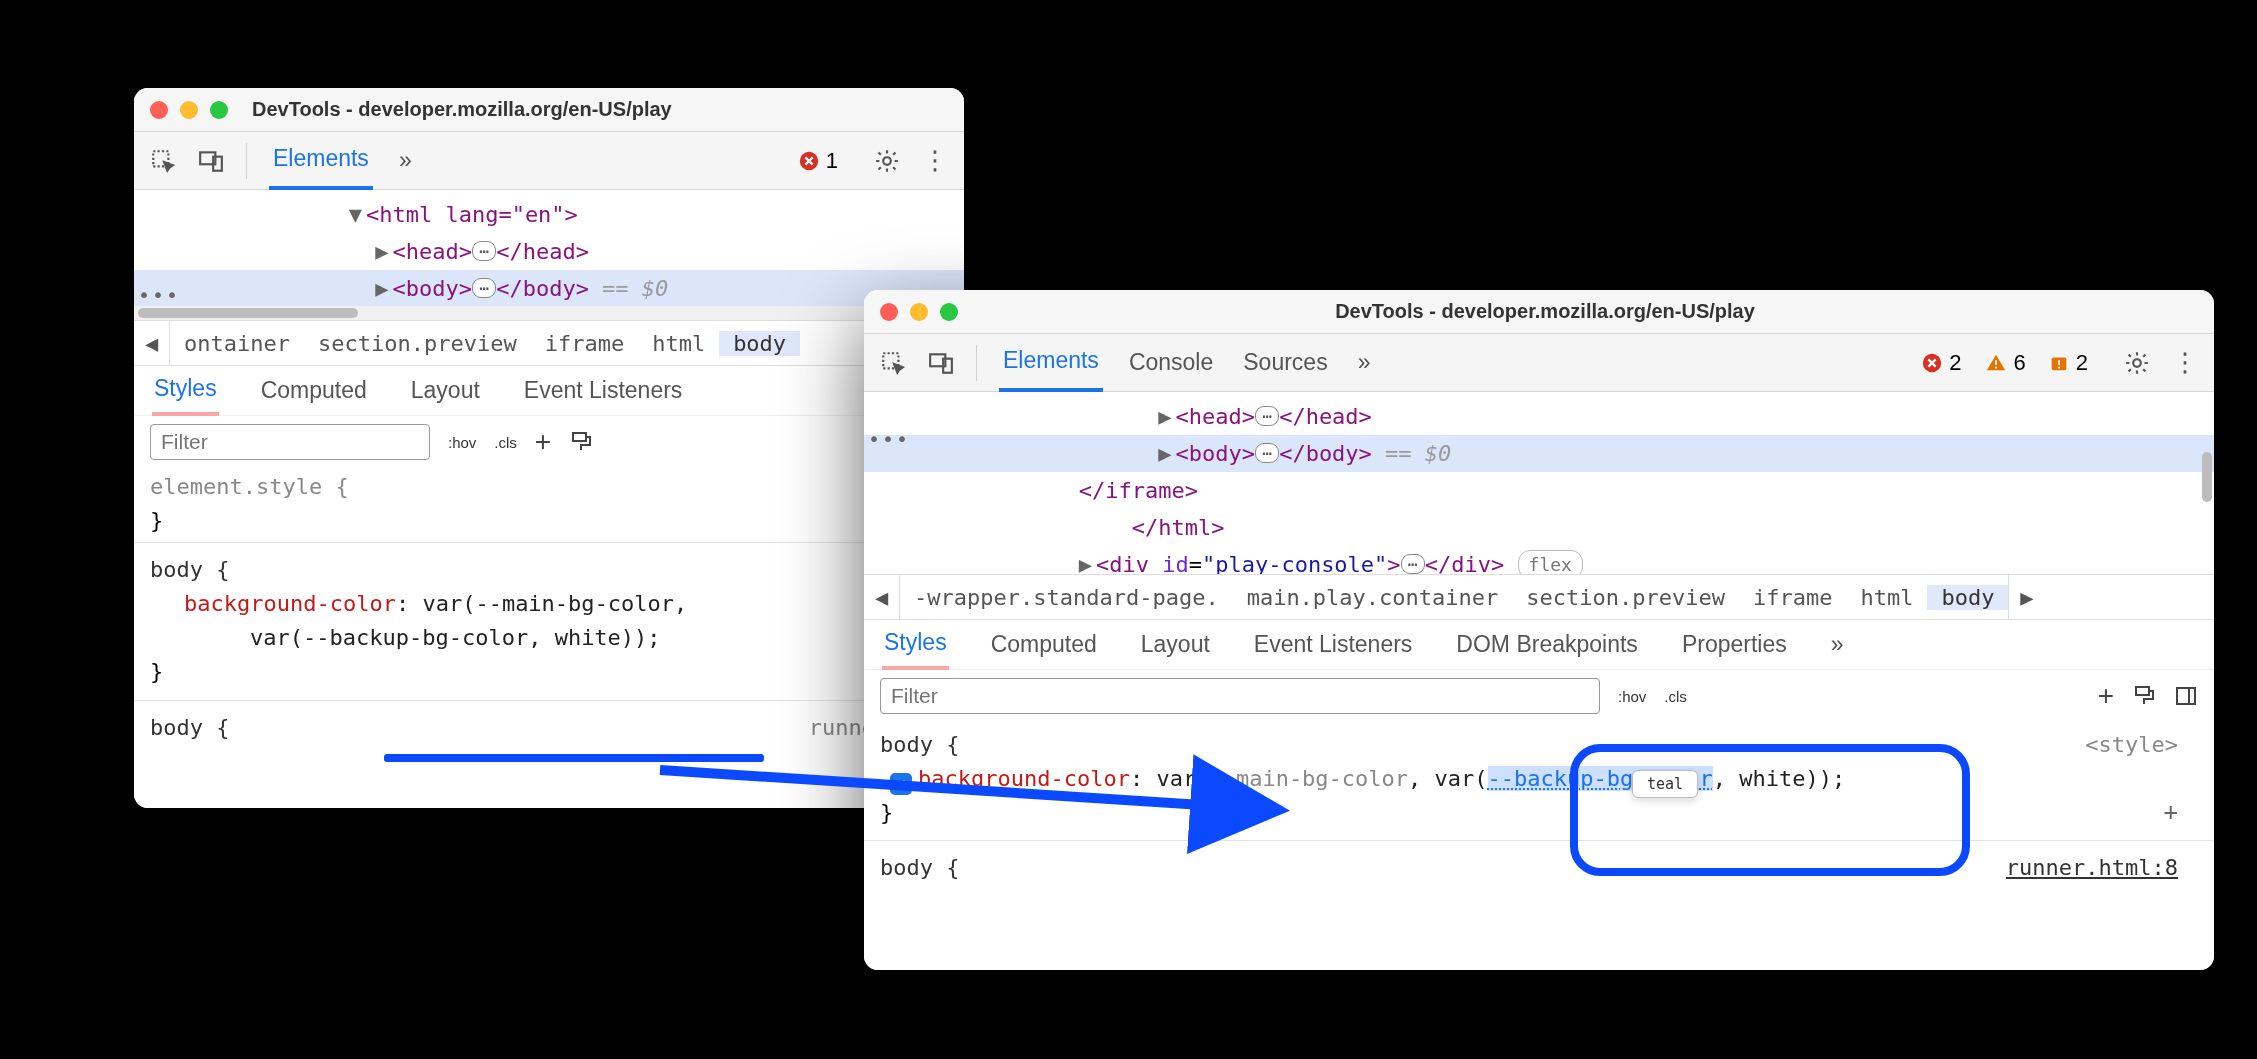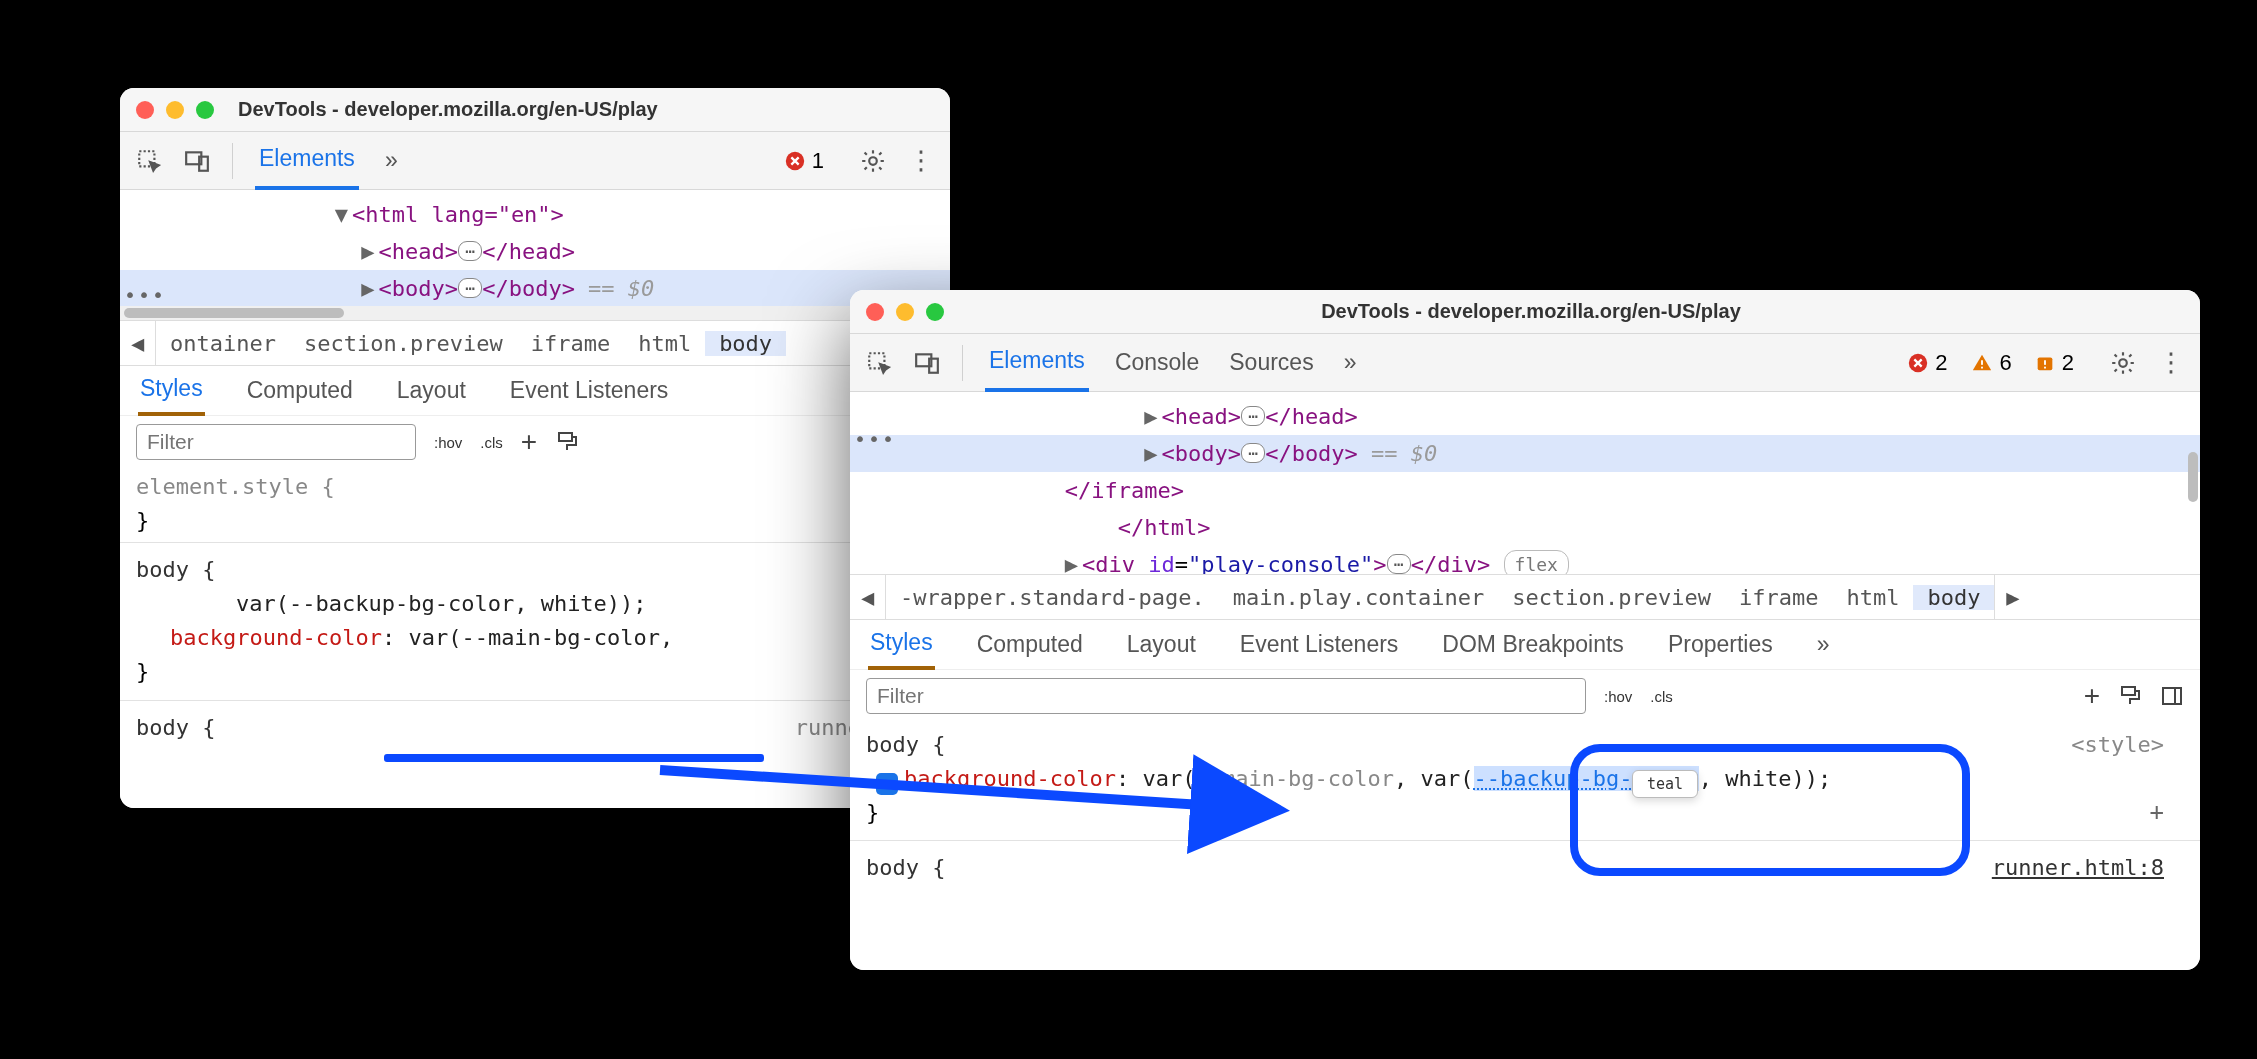--- a/index.html
+++ b/index.html
@@ -12,20 +12,21 @@
     overflow: hidden;
   }
   .window {
     position: absolute;
     background: #fff;
     border-radius: 14px;
     box-shadow: 0 30px 80px rgba(0,0,0,0.6);
     overflow: hidden;
     display: flex;
     flex-direction: column;
+    margin-left: 14px;
   }
   .win1 { left: 120px; top: 88px; width: 830px; height: 720px; }
   .win2 { left: 850px; top: 290px; width: 1350px; height: 680px; }
 
   .titlebar {
     height: 44px;
     background: #f6f6f6;
     border-bottom: 1px solid #d8d8d8;
     display: flex;
     align-items: center;
@@ -149,21 +150,21 @@
     border-bottom: 1px solid #eee;
     background: #fff;
   }
   .subtabs .st {
     color: #555;
     padding: 10px 2px;
     cursor: pointer;
   }
   .subtabs .st.active {
     color: #1a73e8;
-    border-bottom: 4px solid #a16207;
+    border-bottom: 4px solid #fca5a5;
     font-weight: 500;
   }
 
   .styles-toolbar {
     display: flex;
     align-items: center;
     height: 52px;
     padding: 0 16px;
     gap: 18px;
     background: #fff;
@@ -332,25 +333,25 @@
     </span>
   </div>
 
   <div class="styles-body">
     <div style="color:#888;margin-top:-4px">element.style {</div>
     <div>}</div>
     <div class="hr"></div>
     <div class="rule">
       <span class="src-link">&lt;st</span>
       <div class="selector">body {</div>
+      <div style="padding-left:34px">
+        <span class="prop">background-color</span><span class="val">: var(--main-bg-color,</span>
+      </div>
       <div style="padding-left:100px">
         <span class="val">var(--backup-bg-color, white));</span>
-      </div>
-      <div style="padding-left:34px">
-        <span class="prop">background-color</span><span class="val">: var(--main-bg-color,</span>
       </div>
       <div>}</div>
     </div>
     <div class="hr"></div>
     <div class="rule" style="position:relative">
       <span class="src-link">runner.ht</span>
       <div class="selector">body {</div>
     </div>
   </div>
 </div>

